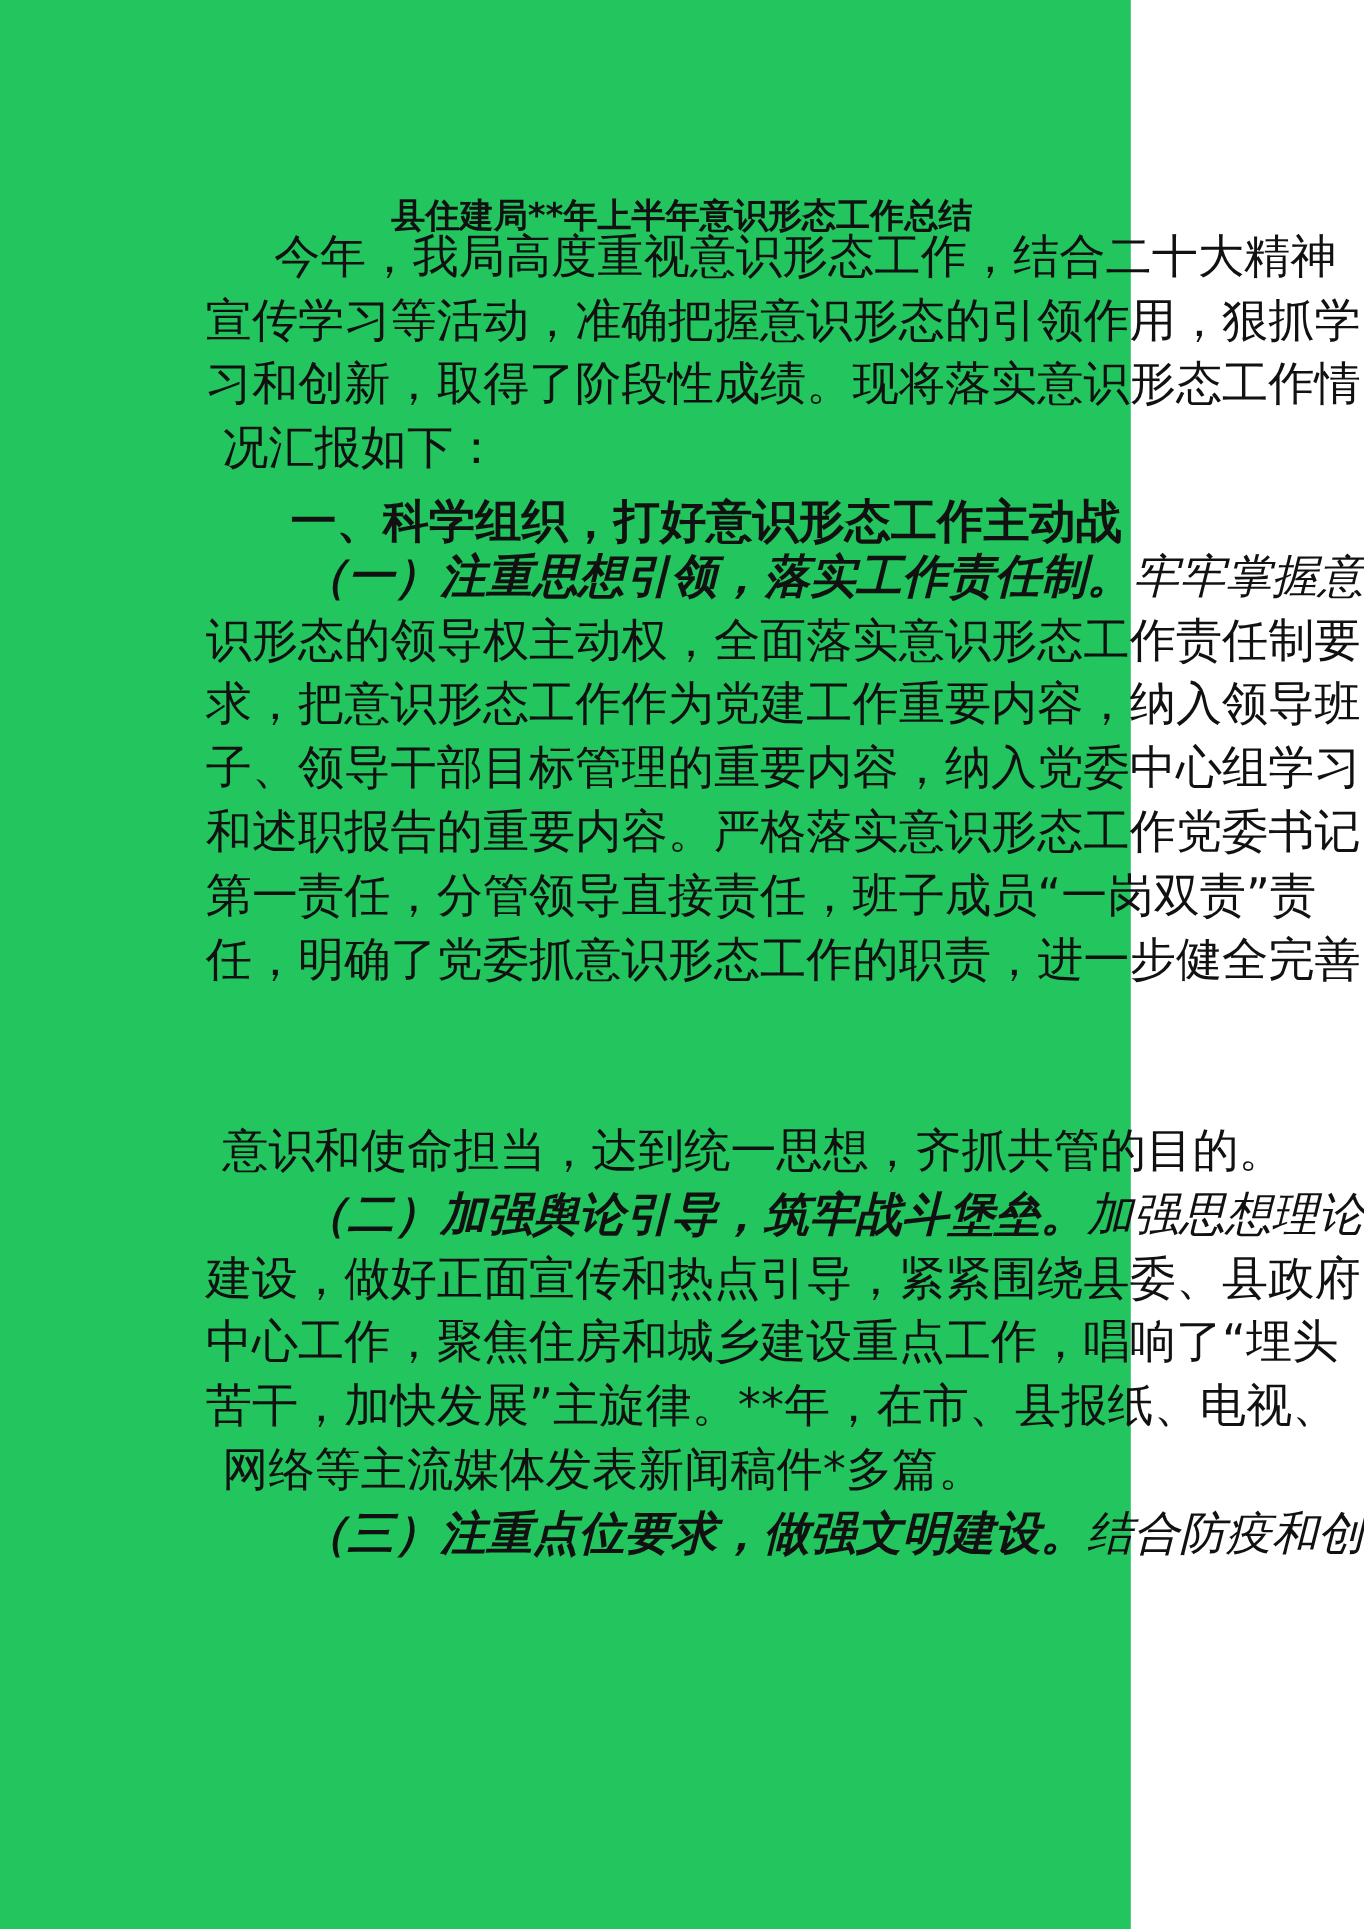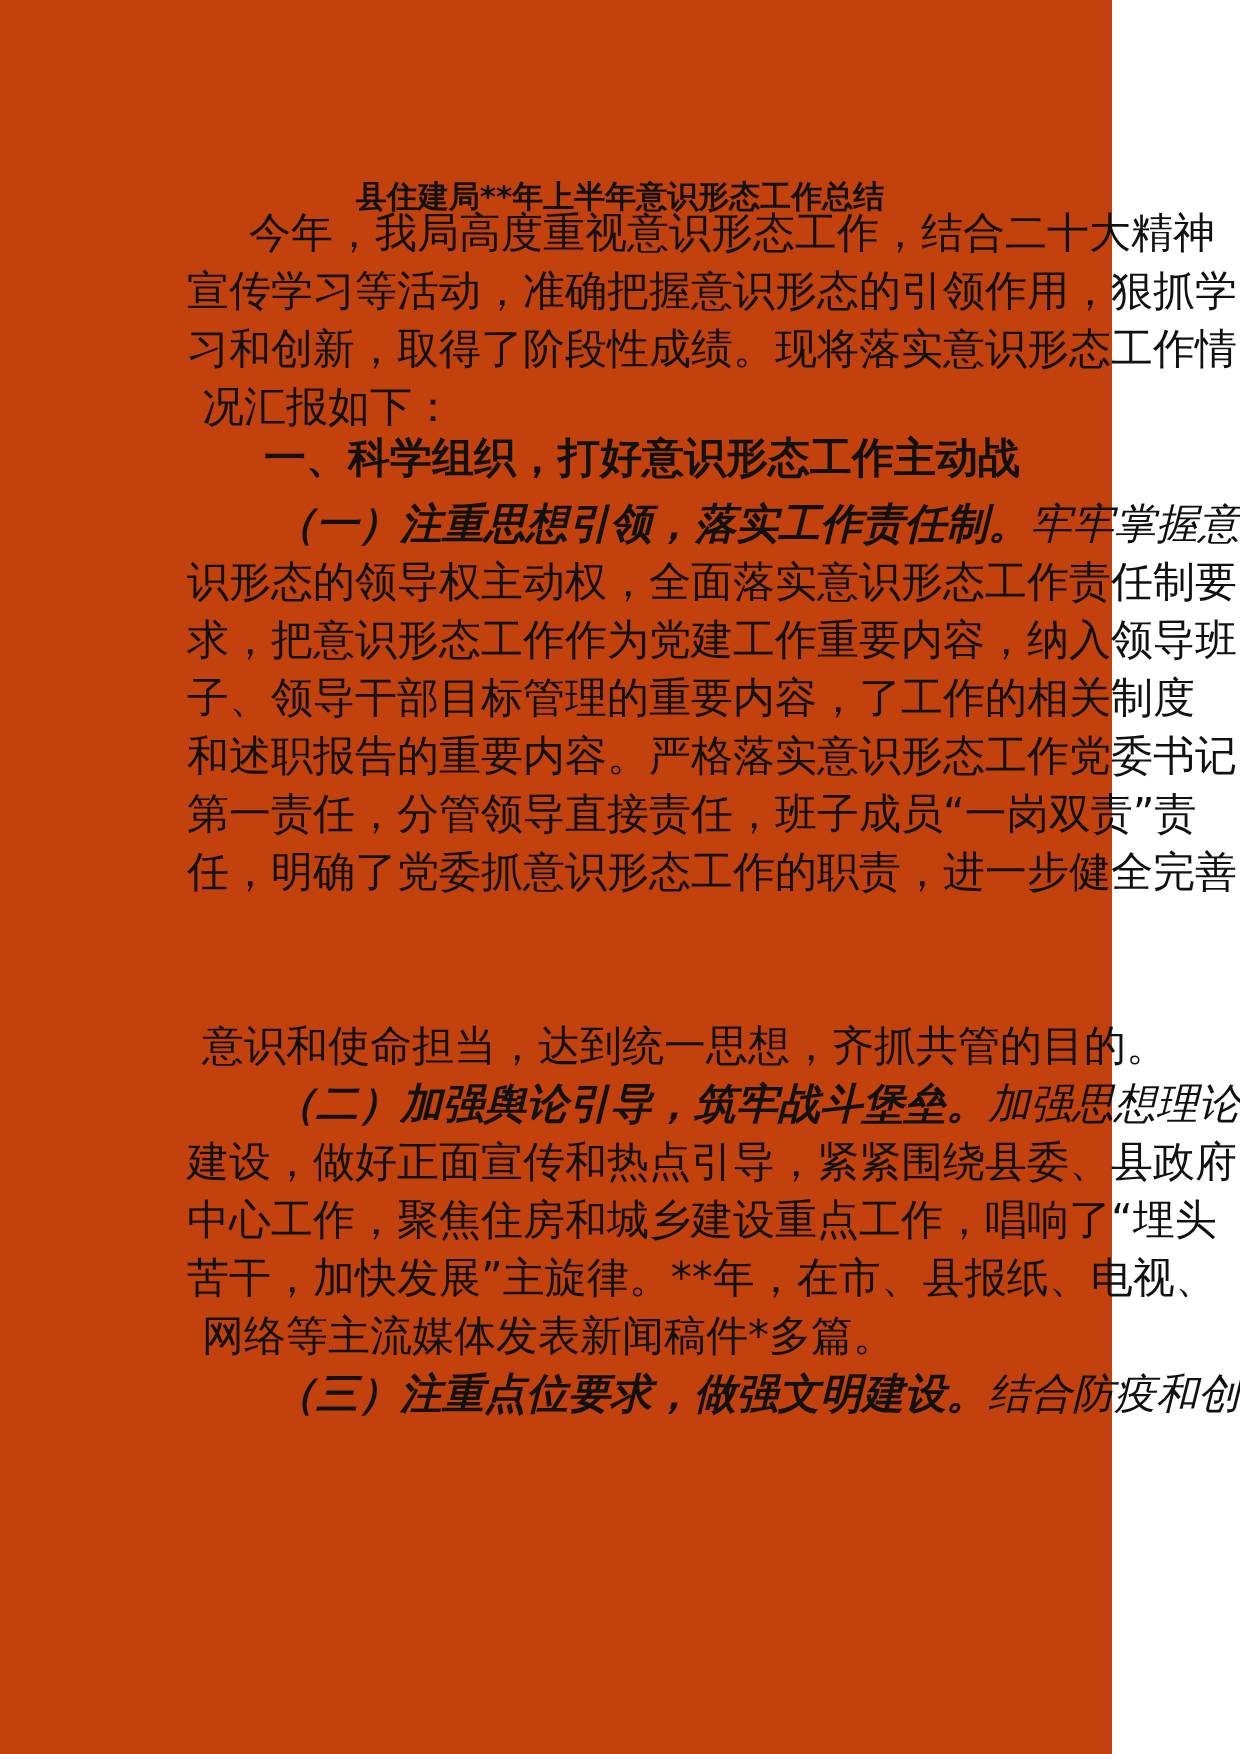--- a/index.html
+++ b/index.html
@@ -1,44 +1,44 @@
 <!DOCTYPE html>
 <html><head>
 <meta charset="utf-8">
 <style>
   html, body { margin: 0; padding: 0; background: #ffffff; }
   body { width: 1240px; height: 1754px; position: relative; overflow: hidden;
          font-family: "DejaVu Sans", "Liberation Sans", sans-serif; color: #111111; }
-  .page { position: absolute; left: 0; top: 0; width: 1112px; height: 1754px; background: #c2410c; }
+  .page { position: absolute; left: 0; top: 0; width: 1028px; height: 1754px; background: #22c55e; }
   .title { position: absolute; left: 0; width: 1240px; top: 176px; text-align: center;
            font-size: 31px; font-weight: bold; letter-spacing: 0px; line-height: 40px; }
   .line { position: absolute; left: 187px; width: 866px; font-size: 42px; line-height: 40px;
           white-space: nowrap; text-align: justify; text-align-last: justify; letter-spacing: 0; }
   .line.last { text-align-last: left; margin-left: 15px; }
   .line.indent1 { left: 249px; width: 804px; }
   .line.indent2 { left: 274px; width: 791px; font-style: italic; }
   .b { font-weight: bold; }
 </style>
 </head>
 <body>
 
 <div class="page">
   <div class="title">县住建局**年上半年意识形态工作总结</div>
 
   <div class="line indent1" style="top:213px">今年，我局高度重视意识形态工作，结合二十大精神</div>
   <div class="line" style="top:271px">宣传学习等活动，准确把握意识形态的引领作用，狠抓学</div>
   <div class="line" style="top:329px">习和创新，取得了阶段性成绩。现将落实意识形态工作情</div>
   <div class="line last" style="top:387px">况汇报如下：</div>
 
-  <div class="line indent1 last b" style="top:438px">一、科学组织，打好意识形态工作主动战</div>
+  <div class="line indent1 last b" style="top:454px">一、科学组织，打好意识形态工作主动战</div>
 
   <div class="line indent2" style="top:504px"><span class="b">（一）注重思想引领，落实工作责任制。</span><span>牢牢掌握意</span></div>
   <div class="line" style="top:562px">识形态的领导权主动权，全面落实意识形态工作责任制要</div>
   <div class="line" style="top:620px">求，把意识形态工作作为党建工作重要内容，纳入领导班</div>
-  <div class="line" style="top:678px">子、领导干部目标管理的重要内容，了工作的相关制度</div>
+  <div class="line" style="top:678px">子、领导干部目标管理的重要内容，纳入党委中心组学习</div>
   <div class="line" style="top:736px">和述职报告的重要内容。严格落实意识形态工作党委书记</div>
   <div class="line" style="top:794px">第一责任，分管领导直接责任，班子成员“一岗双责”责</div>
   <div class="line" style="top:852px">任，明确了党委抓意识形态工作的职责，进一步健全完善</div>
   <div class="line last" style="top:1026px">意识和使命担当，达到统一思想，齐抓共管的目的。</div>
 
   <div class="line indent2" style="top:1084px"><span class="b">（二）加强舆论引导，筑牢战斗堡垒。</span><span>加强思想理论</span></div>
   <div class="line" style="top:1142px">建设，做好正面宣传和热点引导，紧紧围绕县委、县政府</div>
   <div class="line" style="top:1200px">中心工作，聚焦住房和城乡建设重点工作，唱响了“埋头</div>
   <div class="line" style="top:1258px">苦干，加快发展”主旋律。**年，在市、县报纸、电视、</div>
   <div class="line last" style="top:1316px">网络等主流媒体发表新闻稿件*多篇。</div>

